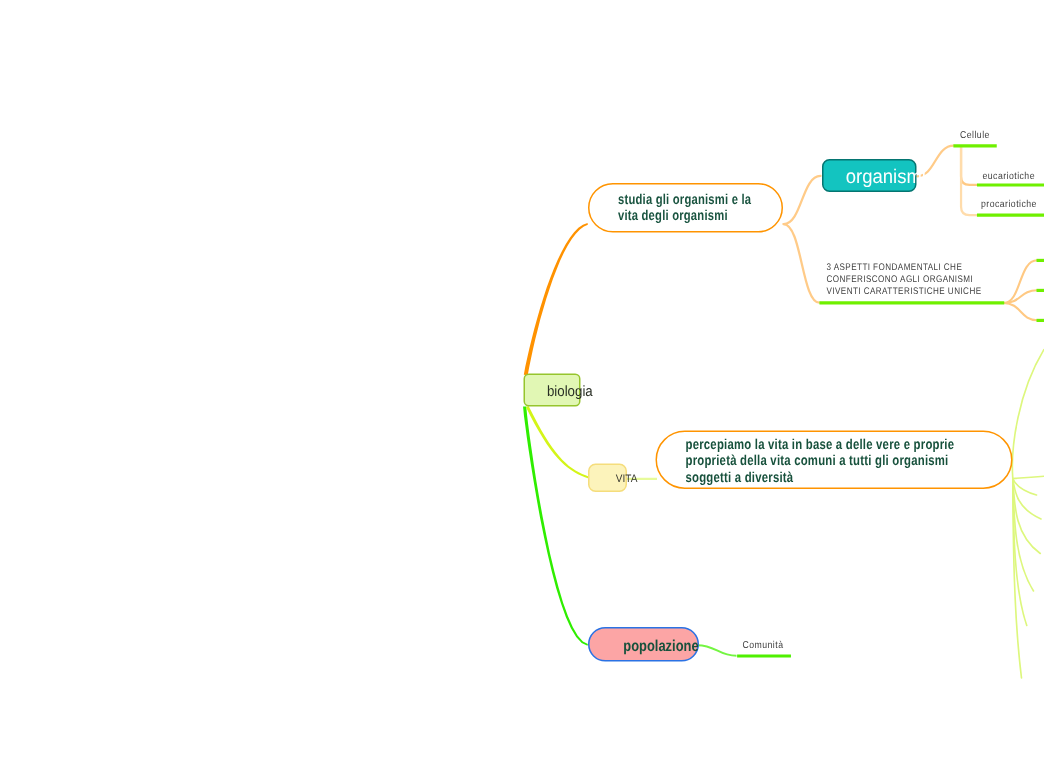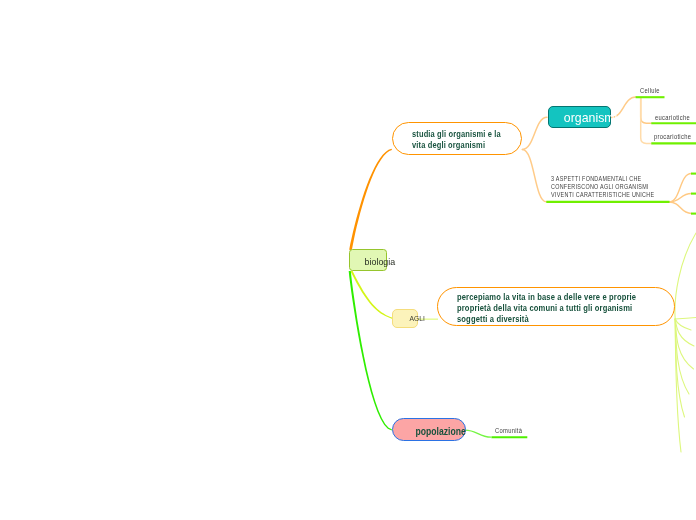--- a/index.html
+++ b/index.html
@@ -114,21 +114,21 @@
   <div class="node" id="n-studia">
     <span class="txt">studia gli organismi e la
 vita degli organismi</span>
   </div>
 
   <div class="node" id="n-organismi">
     <span class="txt">organismi</span>
   </div>
 
   <div class="node" id="n-vita">
-    <span class="txt">AGLI</span>
+    <span class="txt">VITA</span>
   </div>
 
   <div class="node" id="n-percepiamo">
     <span class="txt">percepiamo la vita in base a delle vere e proprie
 proprietà della vita comuni a tutti gli organismi
 soggetti a diversità</span>
   </div>
 
   <div class="node" id="n-popolazione">
     <span class="txt">popolazione</span>

